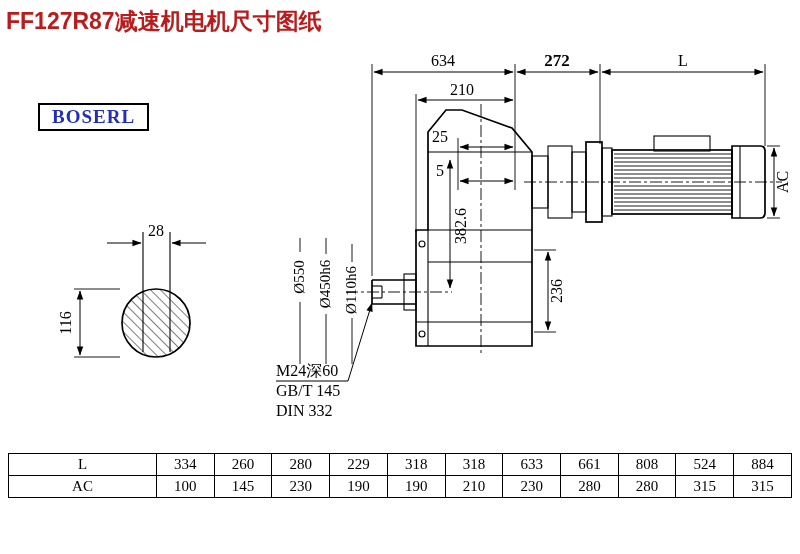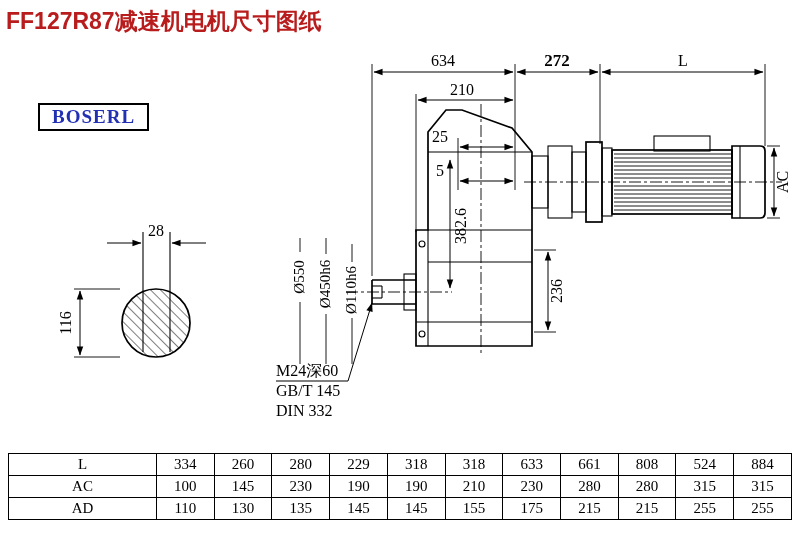--- a/index.html
+++ b/index.html
@@ -197,30 +197,16 @@
         <td>230</td>
         <td>190</td>
         <td>190</td>
         <td>210</td>
         <td>230</td>
         <td>280</td>
         <td>280</td>
         <td>315</td>
         <td>315</td>
       </tr>
-      <tr>
-        <td>AD</td>
-        <td>110</td>
-        <td>130</td>
-        <td>135</td>
-        <td>145</td>
-        <td>145</td>
-        <td>155</td>
-        <td>175</td>
-        <td>215</td>
-        <td>215</td>
-        <td>255</td>
-        <td>255</td>
-      </tr>
     </tbody>
   </table>
 
 </div>
 
 </body></html>

